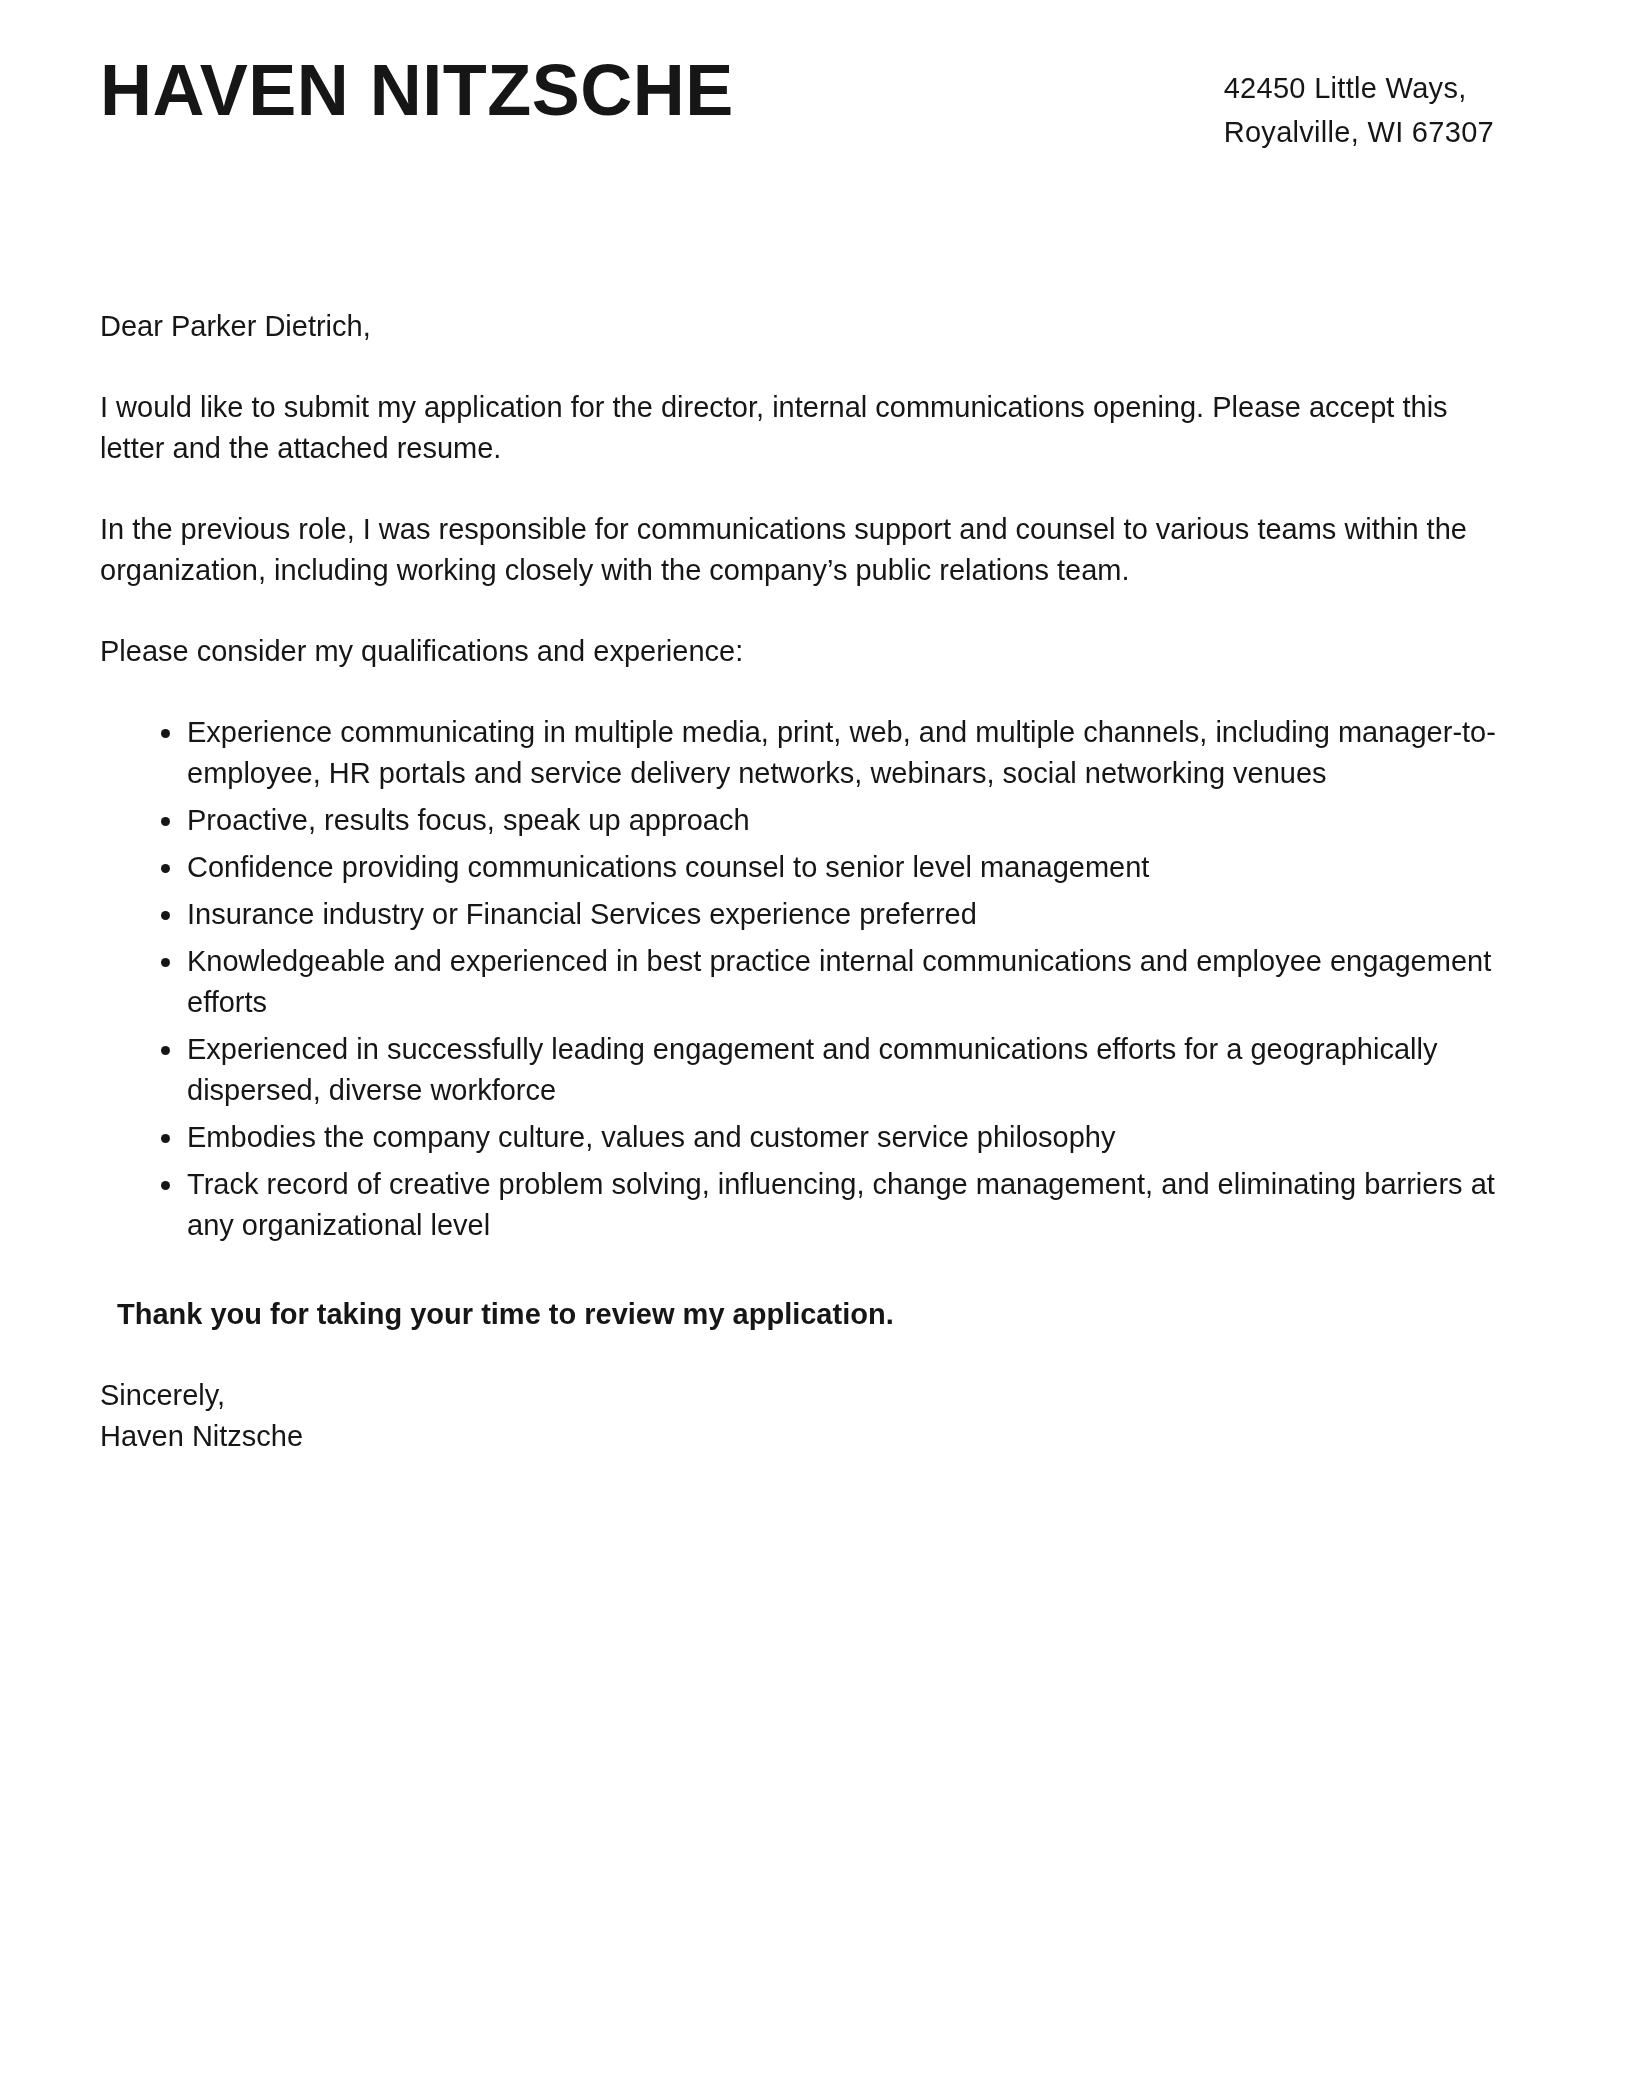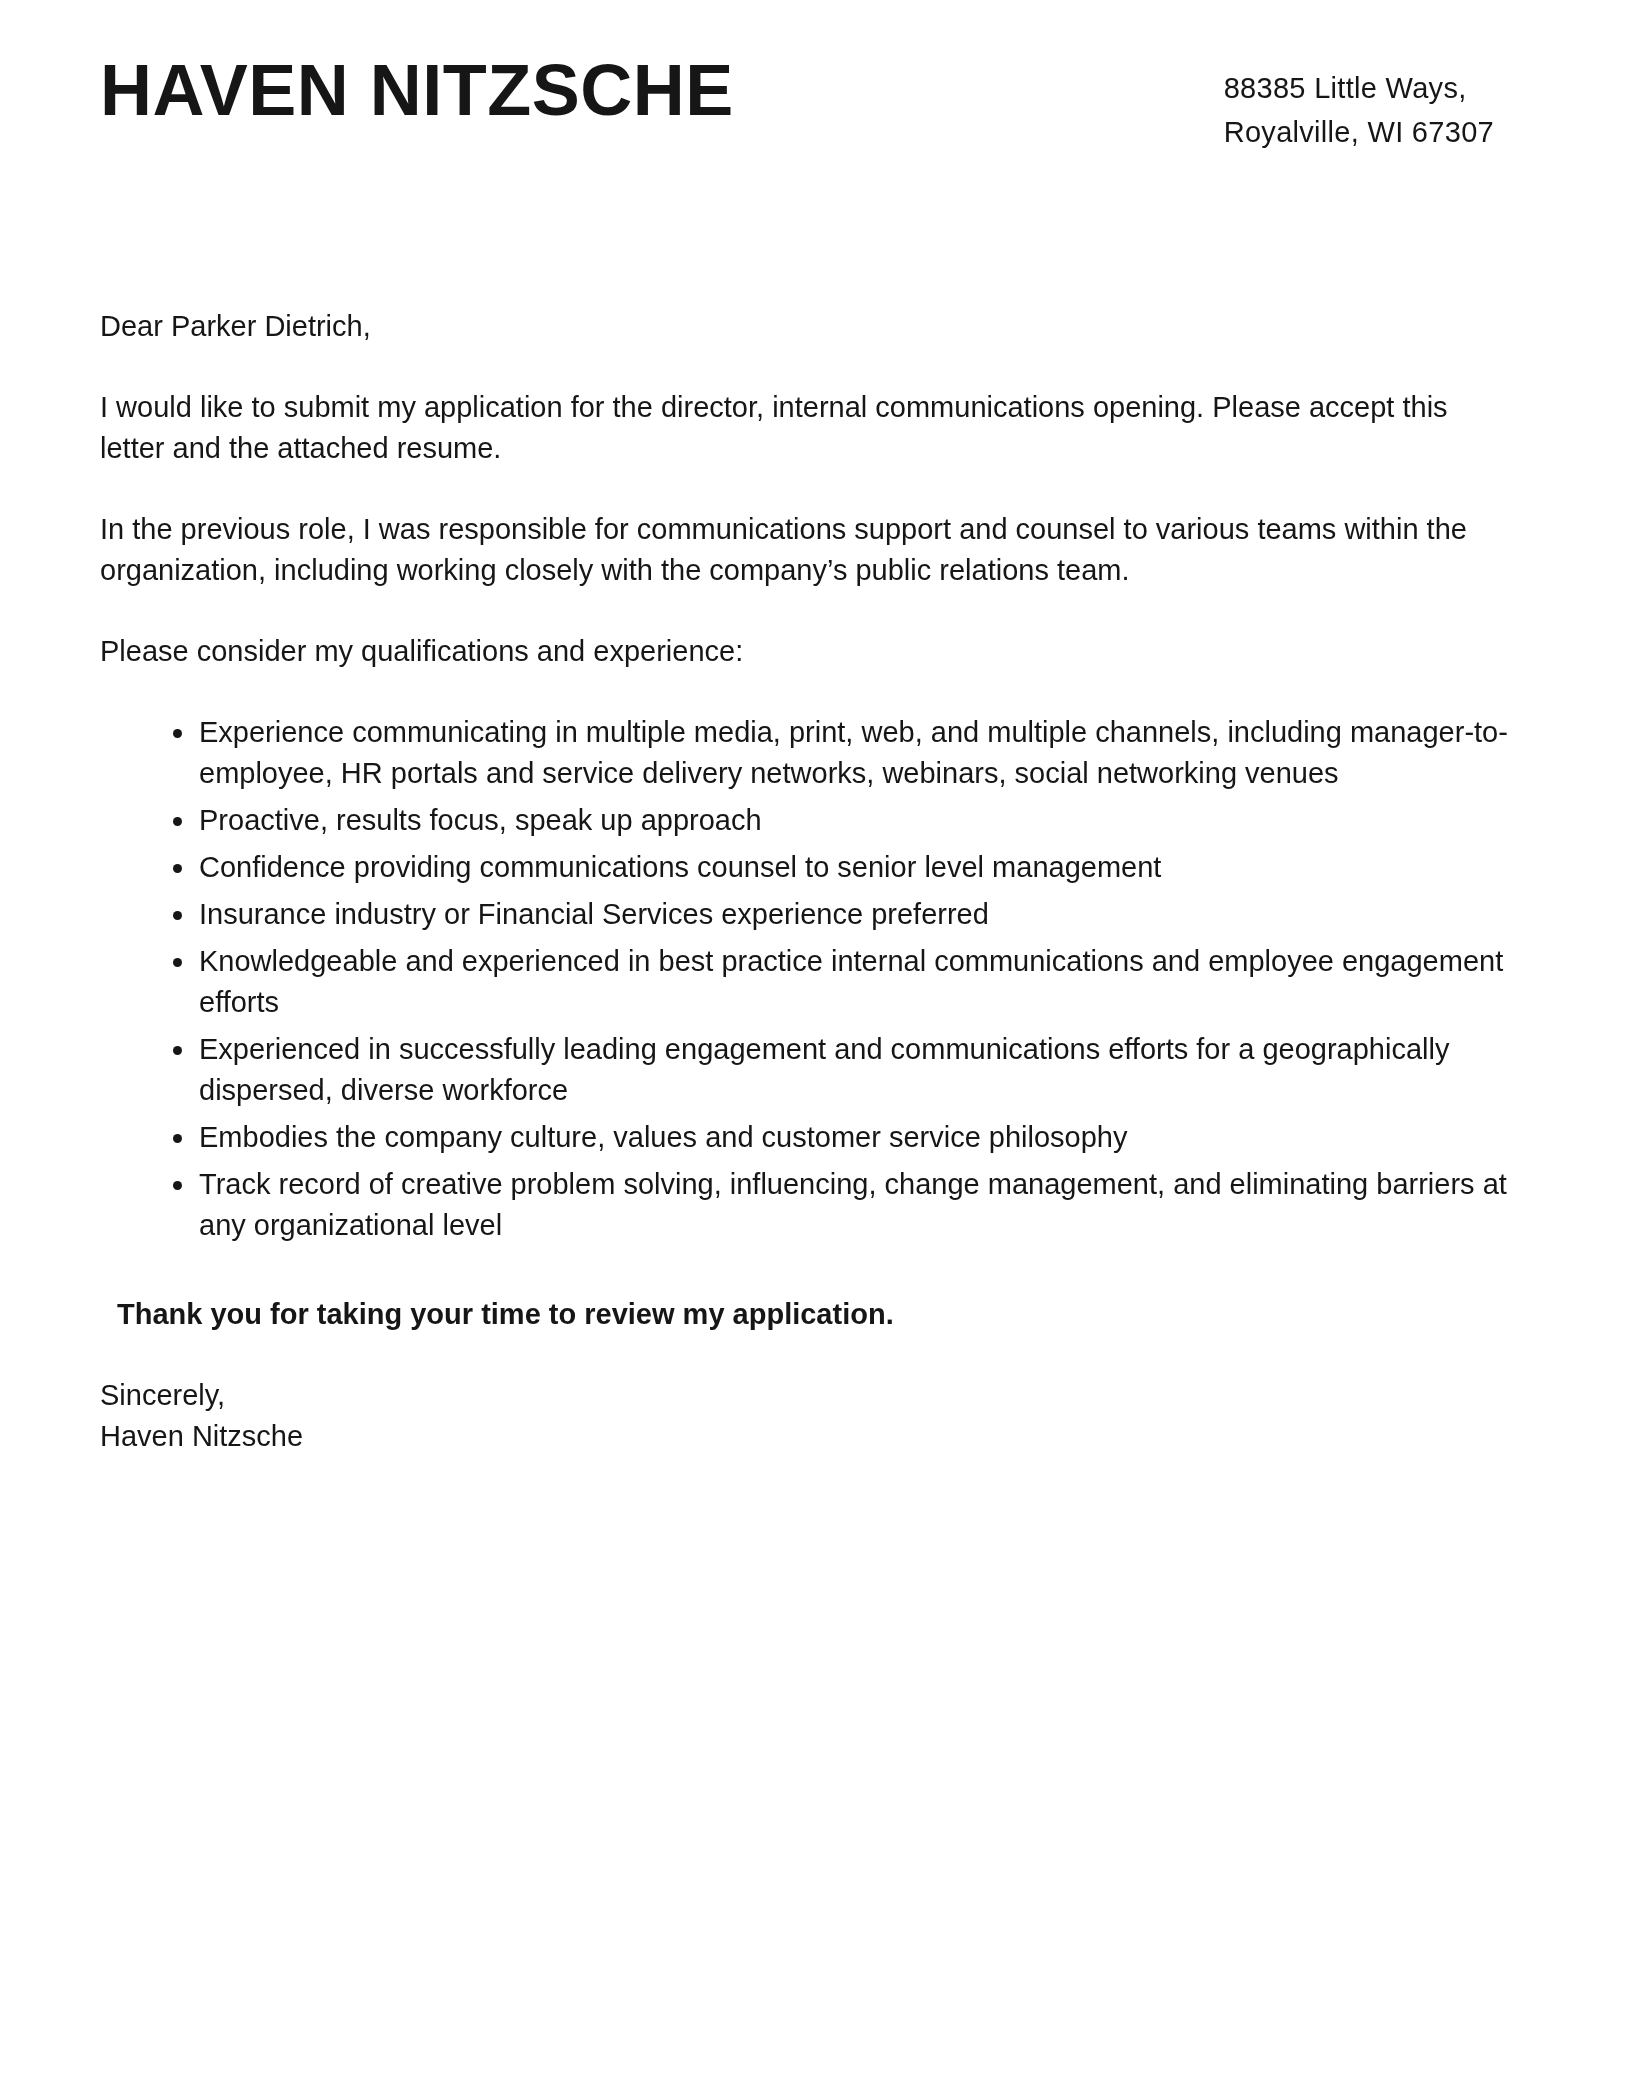--- a/index.html
+++ b/index.html
@@ -54,40 +54,40 @@
   }
   .para {
     margin: 0 0 40px 0;
   }
   .qualifications {
     margin: 0 0 40px 0;
     padding-left: 85px;
     list-style: disc outside;
   }
   .qualifications li {
-    margin: 0 0 6px 12px;
+    margin: 0 0 6px 0;
     padding-left: 2px;
   }
   .thanks {
     font-weight: bold;
     margin: 48px 0 40px 17px;
   }
   .signoff {
     margin: 0;
   }
 </style>
 </head>
 <body>
 
 <div class="page">
 
   <div class="header">
     <h1 class="name">HAVEN NITZSCHE</h1>
     <div class="address">
-      <div>88385 Little Ways,</div>
+      <div>42450 Little Ways,</div>
       <div>Royalville, WI 67307</div>
     </div>
   </div>
 
   <div class="letter-body">
 
     <p class="greeting">Dear Parker Dietrich,</p>
 
     <p class="para">I would like to submit my application for the director, internal communications opening. Please accept this letter and the attached resume.</p>
 

